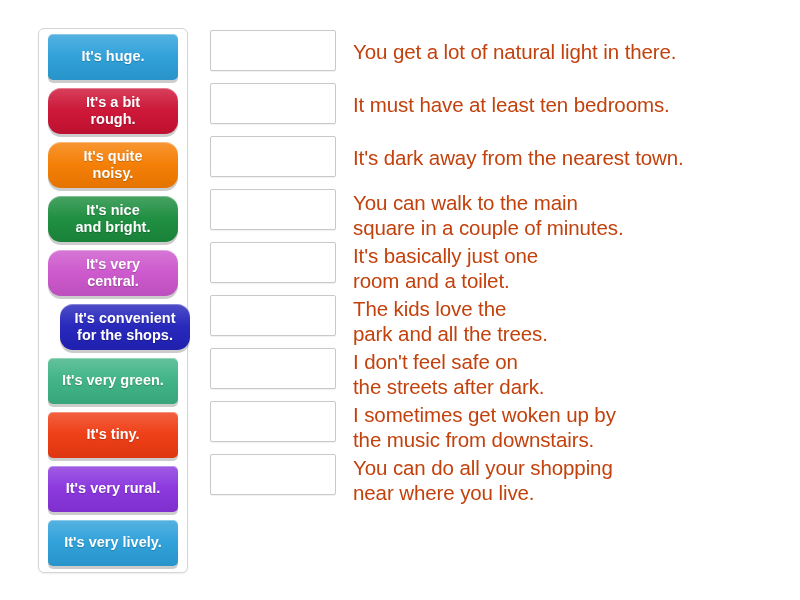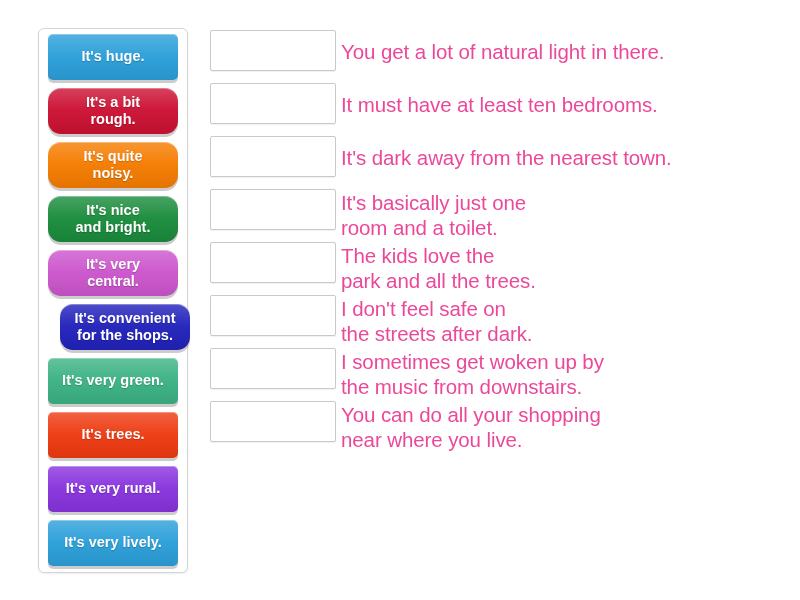--- a/index.html
+++ b/index.html
@@ -85,22 +85,22 @@
     width: 126px;
     height: 41px;
     background: #ffffff;
     border: 1px solid #c9c9c9;
     border-radius: 2px;
     box-shadow: 0 1px 1px rgba(0,0,0,0.06);
   }
 
   .prompt {
     flex: 1 1 auto;
-    margin-left: 5px;
-    color: #ec4899;
+    margin-left: 17px;
+    color: #c2410c;
     font-size: 20.5px;
     line-height: 25px;
     letter-spacing: -0.1px;
     white-space: pre-line;
     padding-top: 1px;
   }
   .prompt.single { padding-top: 9px; }
 </style>
 </head>
 <body>
@@ -114,38 +114,43 @@
 rough.</div>
         <div class="tile tall" style="background-color: rgb(245, 124, 0); white-space: pre-line;">It's quite
 noisy.</div>
         <div class="tile tall" style="background-color: rgb(26, 140, 60); white-space: pre-line;">It's nice
 and bright.</div>
         <div class="tile tall" style="background-color: rgb(204, 85, 204); white-space: pre-line;">It's very
 central.</div>
         <div class="tile tall" style="background-color: rgb(34, 34, 187); white-space: pre-line; margin-left: 24px;">It's convenient
 for the shops.</div>
         <div class="tile" style="background-color: rgb(60, 178, 132); white-space: pre-line;">It's very green.</div>
-        <div class="tile" style="background-color: rgb(238, 58, 17); white-space: pre-line;">It's trees.</div>
+        <div class="tile" style="background-color: rgb(238, 58, 17); white-space: pre-line;">It's tiny.</div>
         <div class="tile" style="background-color: rgb(136, 51, 221); white-space: pre-line;">It's very rural.</div>
         <div class="tile" style="background-color: rgb(43, 159, 217); white-space: pre-line;">It's very lively.</div>
       </div>
   </div>
 
   <div class="rows">
       <div class="row">
         <div class="dropzone"></div>
         <div class="prompt single">You get a lot of natural light in there.</div>
       </div>
       <div class="row">
         <div class="dropzone"></div>
         <div class="prompt single">It must have at least ten bedrooms.</div>
       </div>
       <div class="row">
         <div class="dropzone"></div>
         <div class="prompt single">It's dark away from the nearest town.</div>
+      </div>
+      <div class="row">
+        <div class="dropzone"></div>
+        <div class="prompt">You can walk to the main
+square in a couple of minutes.</div>
       </div>
       <div class="row">
         <div class="dropzone"></div>
         <div class="prompt">It's basically just one
 room and a toilet.</div>
       </div>
       <div class="row">
         <div class="dropzone"></div>
         <div class="prompt">The kids love the
 park and all the trees.</div>

